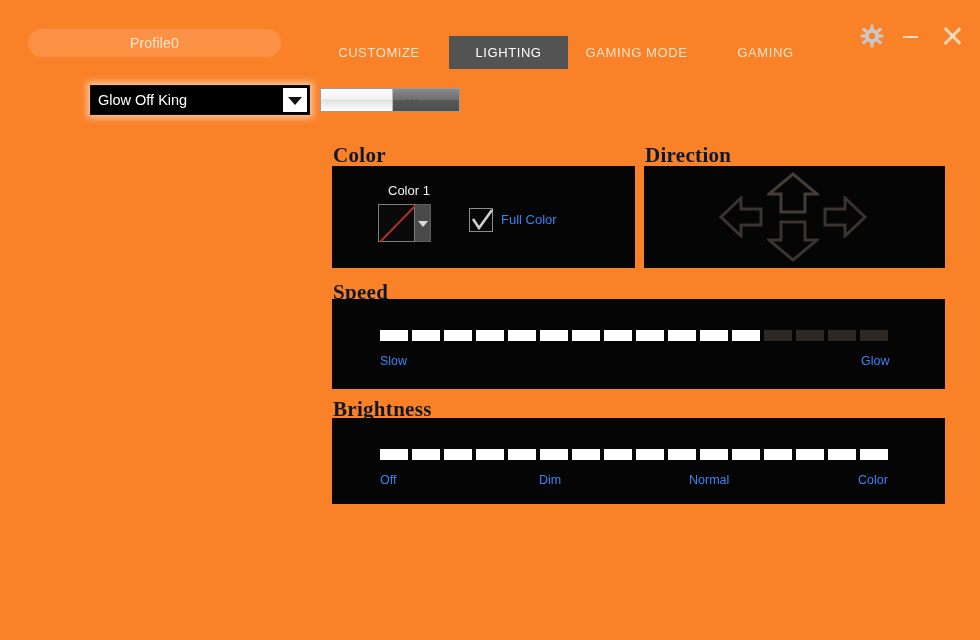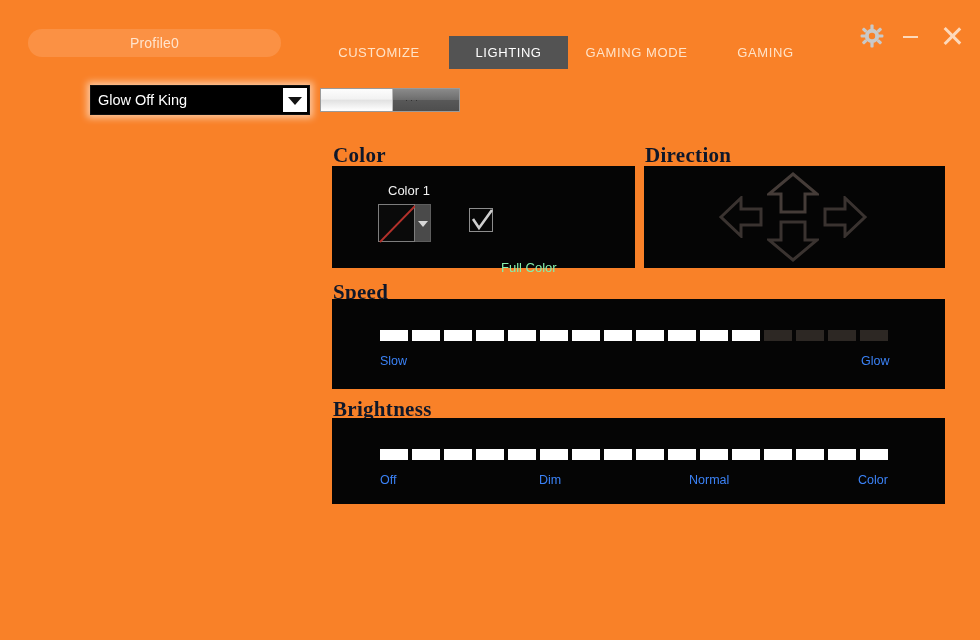--- a/index.html
+++ b/index.html
@@ -151,21 +151,21 @@
     position: absolute; left: 137px; top: 42px;
     height: 26px; cursor: pointer;
   }
   #fullcolor-box {
     position: absolute; left: 0; top: 0; width: 24px; height: 24px;
     border: 1px solid #8d8d8d; background: #070707;
   }
   #fullcolor-check { position: absolute; left: 0; top: 0; width: 24px; height: 24px; }
   #fullcolor-label {
     position: absolute; left: 32px; top: 4px;
-    color: #86efac; font-size: 13px; white-space: nowrap; margin-top: 48px;
+    color: #3b82f6; font-size: 13px; white-space: nowrap;
   }
 
   
   #direction-pad {
     position: absolute; left: 69px; top: 4px;
     width: 160px; height: 94px;
   }
   .dir-arrow { position: absolute; cursor: pointer; }
   #dir-up    { left: 54px; top: 2px;  width: 52px; height: 42px; }
   #dir-down  { left: 54px; top: 50px; width: 52px; height: 42px; }

